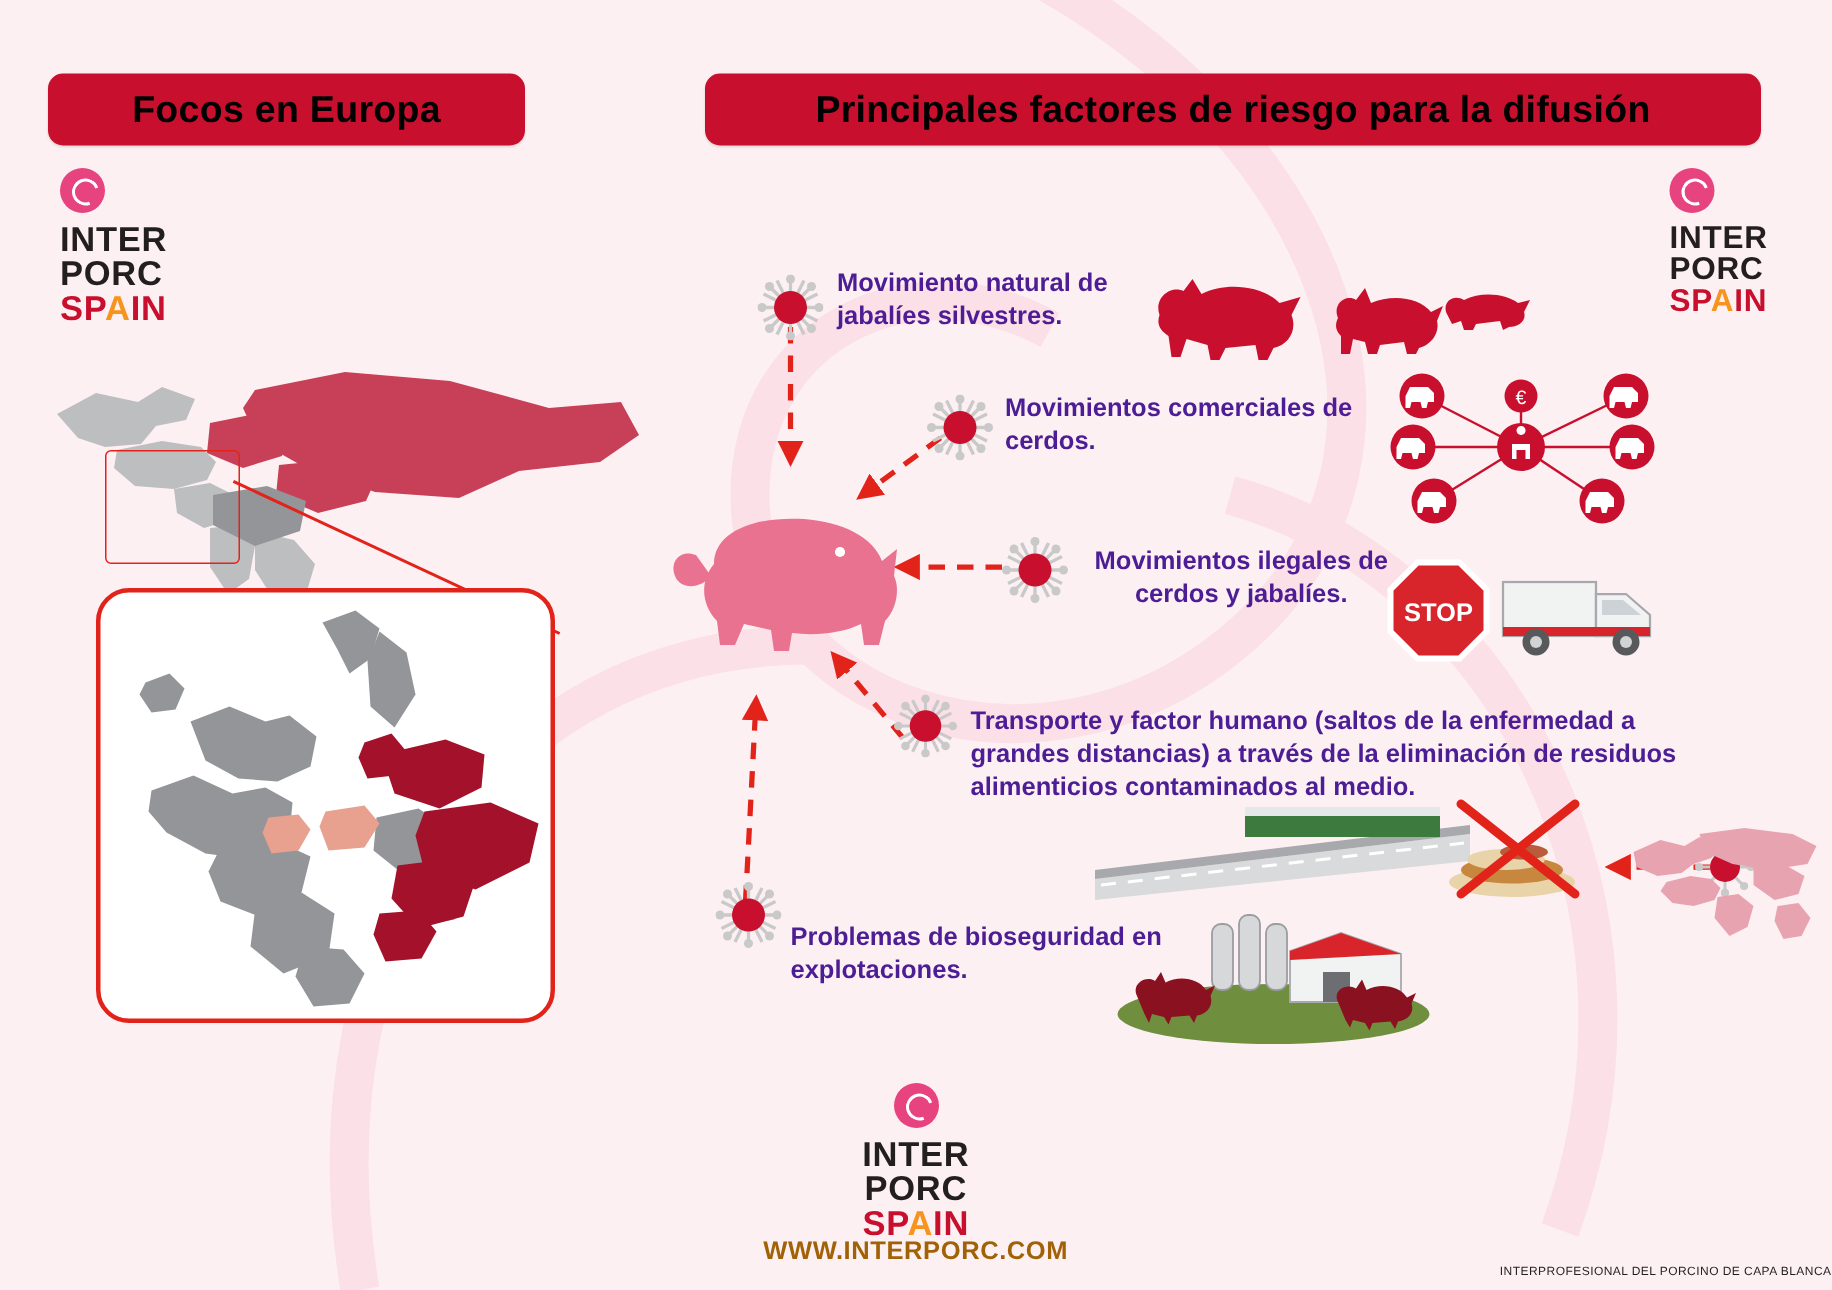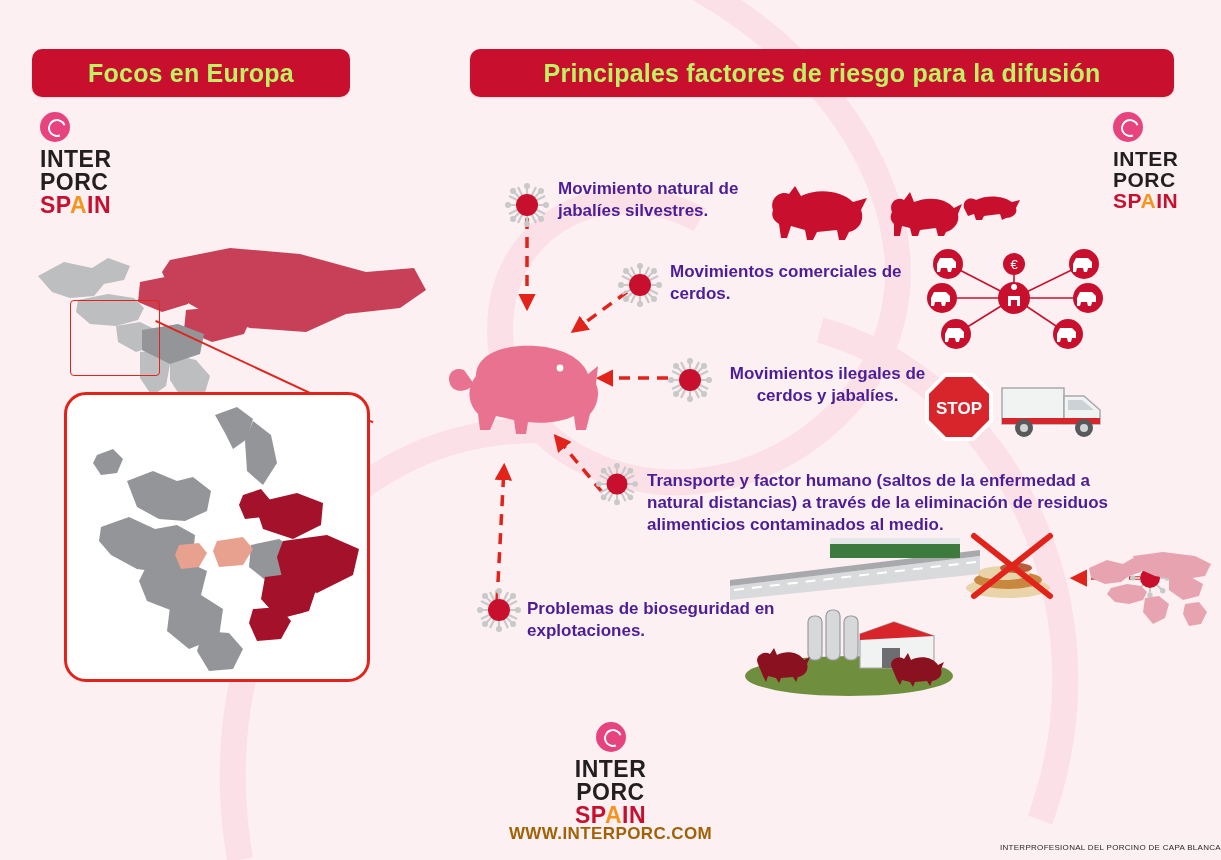--- a/index.html
+++ b/index.html
@@ -15,21 +15,21 @@
   
   .bg-swirl {
     position: absolute; inset: 0;
     pointer-events: none;
   }
 
   
   .banner {
     position: absolute;
     background: #c8102e;
-    color: #bef264;
+    color: #000000;
     border-radius: 10px;
     display: flex;
     align-items: center;
     justify-content: center;
     font-weight: bold;
     letter-spacing: .2px;
     box-shadow: 0 1px 2px rgba(0,0,0,.12);
   }
   #banner-left  { left: 32px;  top: 49px; width: 318px; height: 48px; font-size: 25px; }
   #banner-right { left: 470px; top: 49px; width: 704px; height: 48px; font-size: 25px; }
@@ -97,21 +97,21 @@
   
   .risk-text {
     position: absolute;
     font-size: 17px; font-weight: bold; color: #4c1d95;
     line-height: 1.3;
   }
   #risk-1 { left: 558px; top: 178px; width: 215px; }
   #risk-2 { left: 670px; top: 261px; width: 245px; }
   #risk-3 { left: 720px; top: 363px; width: 215px; text-align: center; }
   #risk-4 { left: 647px; top: 470px; width: 500px; }
-  #risk-5 { left: 527px; top: 598px; width: 260px; }
+  #risk-5 { left: 527px; top: 614px; width: 260px; }
 
   
   .virus { position: absolute; }
 
   
   .arrows { position: absolute; left: 0; top: 0; width: 1221px; height: 860px; pointer-events: none; }
 
   
   .illus { position: absolute; }
 </style>
@@ -360,21 +360,21 @@
       <circle cx="36" cy="36" r="3"></circle>
       <circle cx="36" cy="8" r="3"></circle>
       <circle cx="8" cy="36" r="3"></circle>
   </g>
   <circle cx="22" cy="22" r="11" fill="#c8102e"></circle>
 </svg>
 
 <div class="risk-text" id="risk-1">Movimiento natural de jabalíes silvestres.</div>
 <div class="risk-text" id="risk-2">Movimientos comerciales de cerdos.</div>
 <div class="risk-text" id="risk-3">Movimientos ilegales de cerdos y jabalíes.</div>
-<div class="risk-text" id="risk-4">Transporte y factor humano (saltos de la enfermedad a natural distancias) a través de la eliminación de residuos alimenticios contaminados al medio.</div>
+<div class="risk-text" id="risk-4">Transporte y factor humano (saltos de la enfermedad a grandes distancias) a través de la eliminación de residuos alimenticios contaminados al medio.</div>
 <div class="risk-text" id="risk-5">Problemas de bioseguridad en explotaciones.</div>
 
 <svg class="illus" style="left:440px;top:330px;" width="170" height="110" viewBox="0 0 170 110">
   <g fill="#e8728f">
     <path d="M36 46 C36 24 64 14 96 16 C122 18 142 28 148 44 L158 36 L156 54 C160 62 158 76 150 84 L146 100 L136 100 L134 86 C122 92 104 94 88 92 L86 104 L76 104 L74 90 L56 86 L50 100 L40 100 L38 84 C28 74 26 58 36 46 Z"></path>
     <path d="M24 40 C14 36 6 44 10 54 C14 64 28 62 34 54 Z"></path>
   </g>
   <circle cx="120" cy="38" r="3.4" fill="#ffffff"></circle>
 </svg>
 

